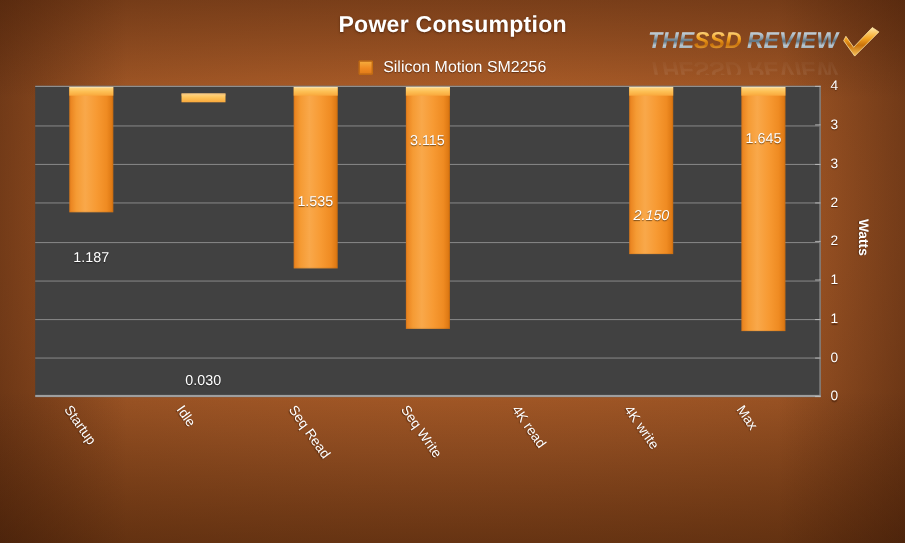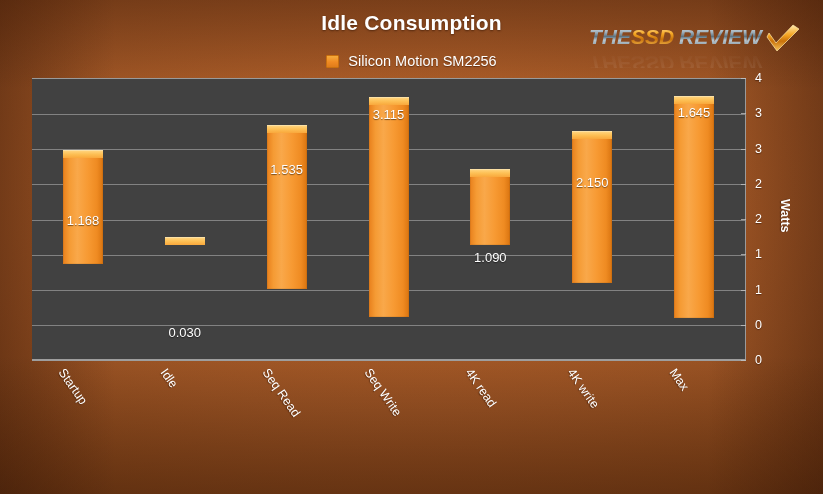--- a/index.html
+++ b/index.html
@@ -105,24 +105,24 @@
     background: #9e9e9e;
   }
 
   
   .bars-layer {
     position: absolute;
     inset: 0;
   }
   .bar-slot {
     position: absolute;
-    bottom: 13px;
+    bottom: 0;
     display: flex;
     flex-direction: column;
-    justify-content: center;
+    justify-content: flex-start;
     align-items: center;
     margin-top: 12px;
   }
   .bar {
     width: 100%;
     position: relative;
     background: linear-gradient(to right,
       #e8801c 0%,
       #f59b34 16%,
       #f9a84a 36%,
@@ -204,21 +204,21 @@
     transform: rotate(55deg);
     text-shadow: 0 1px 1px rgba(40,14,2,0.55);
   }
 </style>
 </head>
 <body>
 
 <div id="chart-root">
   <div class="bg-vignette"></div>
 
-  <div class="chart-title">Idle Consumption</div>
+  <div class="chart-title">Power Consumption</div>
 
   <div class="legend">
     <span class="legend-swatch"></span>
     <span class="legend-label">Silicon Motion SM2256</span>
   </div>
 
   <div class="logo">
     <svg viewBox="0 0 222 48" width="222" height="48" aria-hidden="true">
       <defs>
         <linearGradient id="metal" x1="0" y1="0" x2="0" y2="1">
@@ -261,39 +261,35 @@
     <div class="gridline" style="top:35px"></div>
     <div class="gridline" style="top:70px"></div>
     <div class="gridline" style="top:105px"></div>
     <div class="gridline" style="top:141px"></div>
     <div class="gridline" style="top:176px"></div>
     <div class="gridline" style="top:211px"></div>
     <div class="gridline" style="top:246px"></div>
     <div class="bars-layer" id="bars-layer">
         <div class="bar-slot" style="left: 30.9286px; width: 40px; height: 282px;">
           <div class="bar" style="height: 114.21px;"></div>
-          <div class="bar-value" style="bottom: 120.21px;">1.168</div>
-        </div>
-        <div class="bar-slot" style="left: 132.786px; width: 40px; height: 220px;">
+          <div class="bar-value" style="bottom: 120.21px;">1.187</div>
+        </div>
+        <div class="bar-slot" style="left: 132.786px; width: 40px; height: 276px;">
           <div class="bar" style="height: 2.115px;"></div>
           <div class="bar-value" style="bottom: 8.115px;">0.030</div>
         </div>
         <div class="bar-slot" style="left: 234.643px; width: 40px; height: 282px;">
           <div class="bar" style="height: 164.97px;"></div>
           <div class="bar-value" style="bottom: 170.97px;">1.535</div>
         </div>
         <div class="bar-slot" style="left: 336.5px; width: 40px; height: 282px;">
           <div class="bar" style="height: 219.607px;"></div>
           <div class="bar-value" style="bottom: 225.607px;">3.115</div>
         </div>
-        <div class="bar-slot" style="left: 438.357px; width: 40px; height: 282px;">
-          <div class="bar" style="height: 76.845px;"></div>
-          <div class="bar-value" style="bottom: 82.845px;">1.090</div>
-        </div>
-        <div class="bar-slot" style="left: 540.214px; width: 40px; height: 282px;">
+        <div class="bar-slot" style="left: 540.214px; width: 40px; height: 282px; font-style: italic;">
           <div class="bar" style="height: 151.575px;"></div>
           <div class="bar-value" style="bottom: 157.575px;">2.150</div>
         </div>
         <div class="bar-slot" style="left: 642.071px; width: 40px; height: 282px;">
           <div class="bar" style="height: 221.722px;"></div>
           <div class="bar-value" style="bottom: 227.722px;">1.645</div>
         </div>
       </div>
   </div>
 

